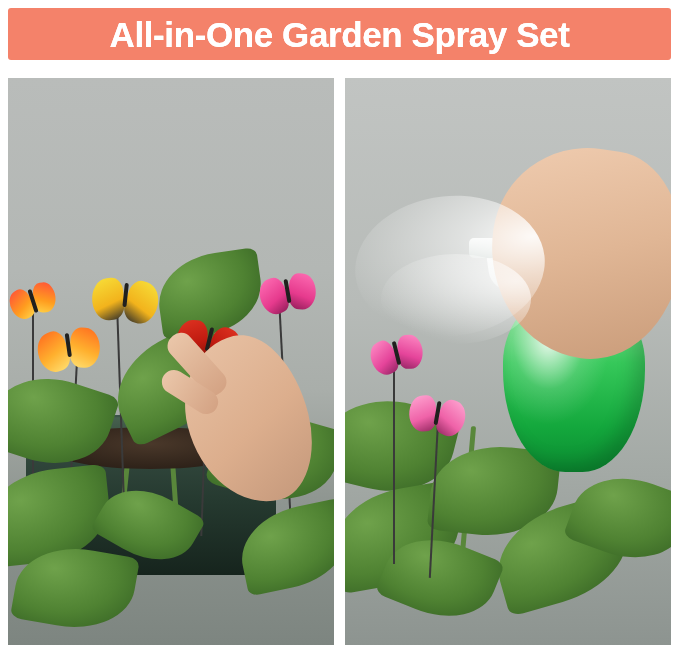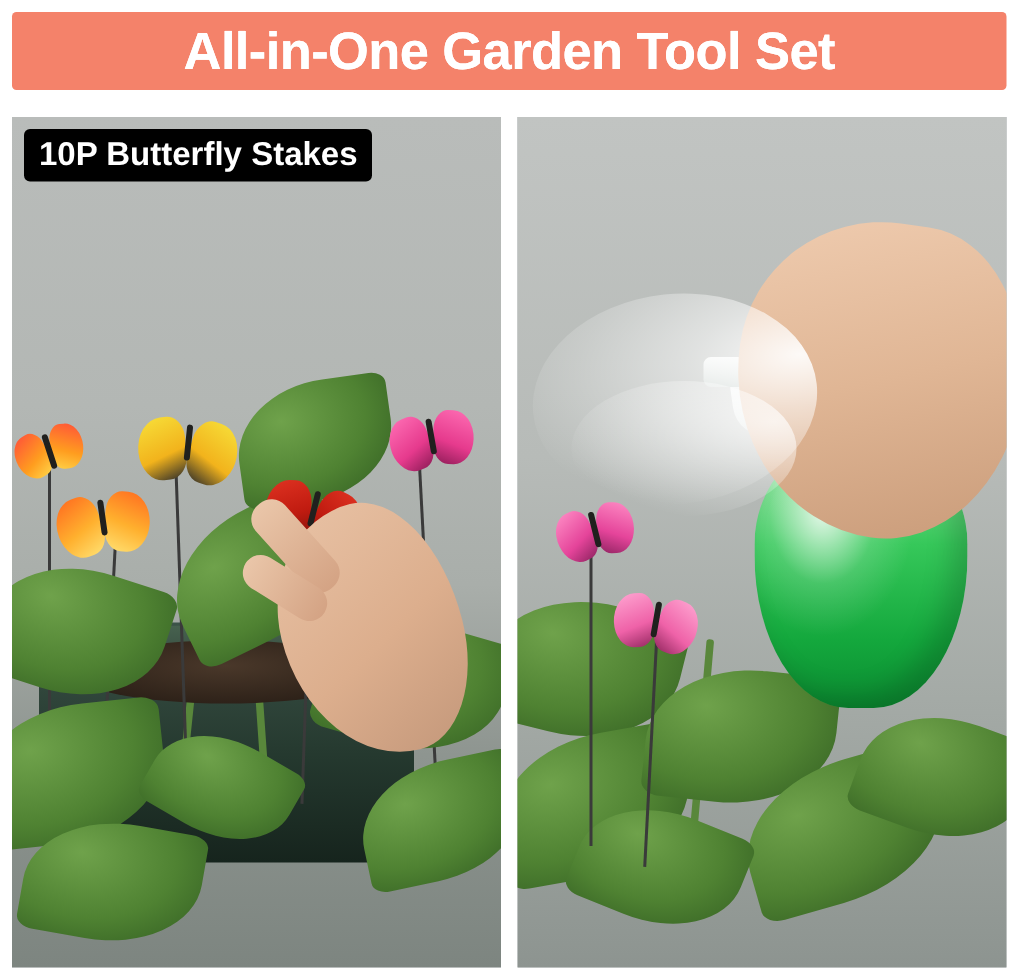--- a/index.html
+++ b/index.html
@@ -295,21 +295,21 @@
     z-index: 5;
     border-radius: 50%;
   }
 </style>
 </head>
 <body>
 
 <div class="page">
 
   <div class="banner">
-    <div class="banner-title">All-in-One Garden Tool Set</div>
+    <div class="banner-title">All-in-One Garden Spray Set</div>
   </div>
 
   <div class="panels">
 
     <div class="panel">
       <div class="photo">
         <div class="bg-left"></div>
 
         <div class="wire" style="left:24px; top:232px; height:230px;"></div>
         <div class="wire" style="left:64px; top:252px; height:214px; transform:rotate(3deg);"></div>
@@ -357,21 +357,20 @@
           <div class="w wl" style="width:27px;height:36px;background:linear-gradient(160deg,#ff6fb5 0%,#e63a8d 60%,#8d1b56 100%);"></div>
           <div class="w wr" style="width:27px;height:36px;background:linear-gradient(160deg,#ff6fb5 0%,#e63a8d 60%,#8d1b56 100%);"></div>
           <div class="body" style="left:26px;"></div>
         </div>
 
         <div class="hand-left"></div>
         <div class="finger" style="right:124px; bottom:244px; width:26px; height:74px; transform:rotate(-42deg);"></div>
         <div class="finger" style="right:132px; bottom:222px; width:24px; height:62px; transform:rotate(-58deg);"></div>
       </div>
 
-      <div class="chip">10P Butterfly Stakes</div>
     </div>
 
     <div class="panel">
       <div class="photo">
         <div class="bg-right"></div>
 
         <div class="leaf" style="left:-20px; top:322px; width:128px; height:92px; transform:rotate(14deg);"></div>
         <div class="leaf" style="left:-14px; top:412px; width:130px; height:94px; transform:rotate(-10deg);"></div>
         <div class="leaf" style="left:86px; top:368px; width:126px; height:90px; transform:rotate(6deg);"></div>
         <div class="leaf" style="left:150px; top:430px; width:136px; height:92px; transform:rotate(-16deg);"></div>

